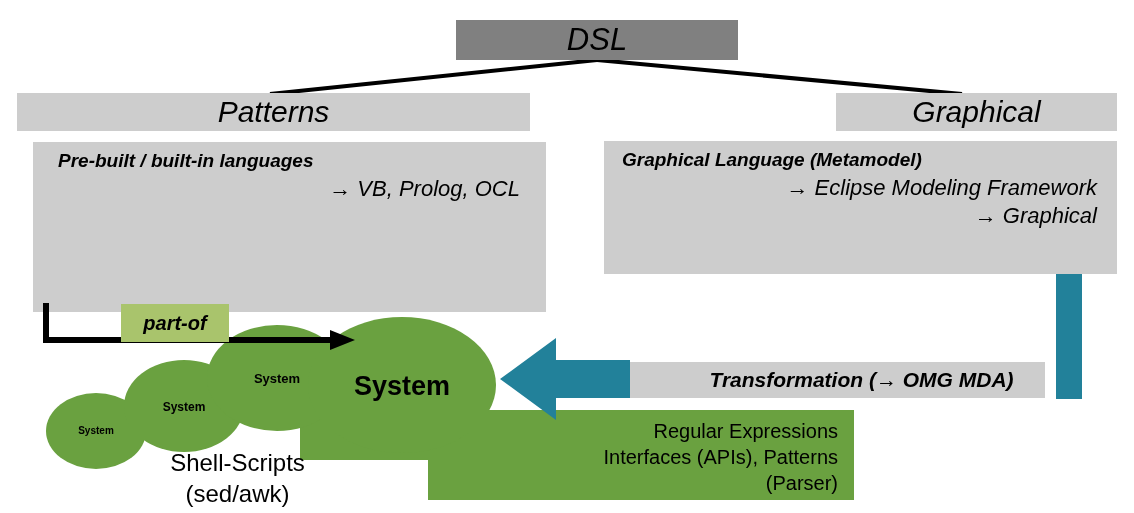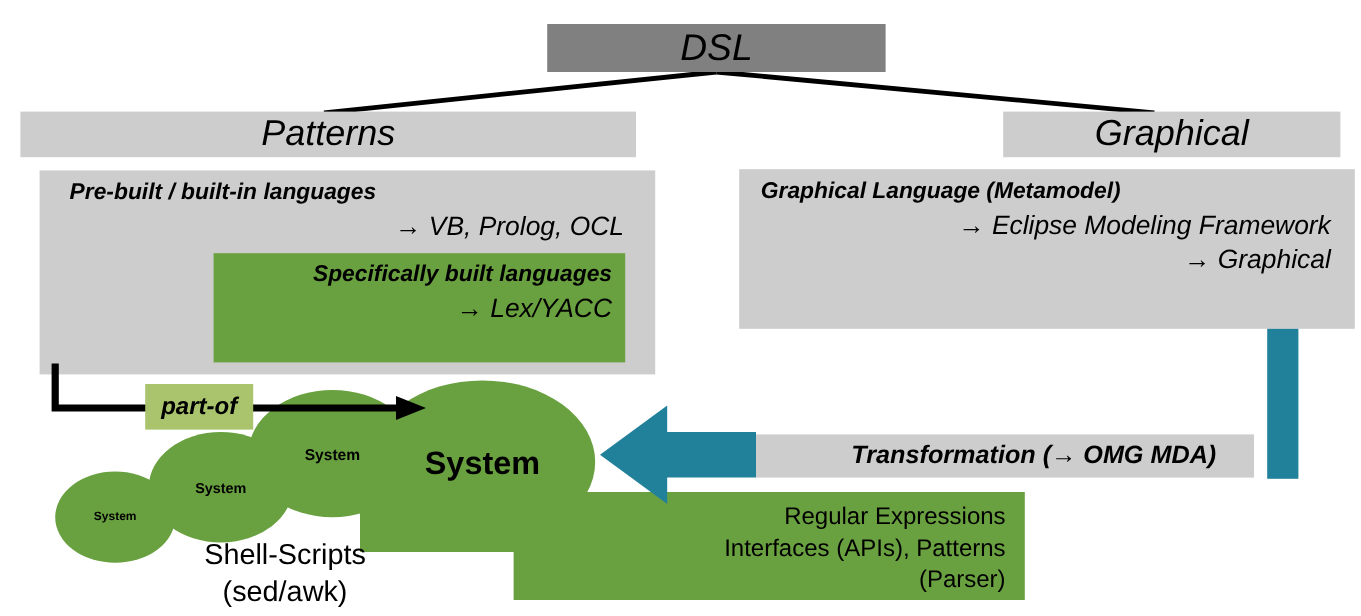--- a/index.html
+++ b/index.html
@@ -85,21 +85,21 @@
   }
 
   
   #graphical-header {
     left: 836px; top: 93px; width: 281px; height: 38px;
   }
   #graphical-header .lbl {
     font-size: 30px; line-height: 38px; text-align: center; color: #000;
   }
   #graphical-body {
-    left: 604px; top: 141px; width: 513px; height: 133px; margin-left: 12px;
+    left: 604px; top: 141px; width: 513px; height: 133px;
   }
   #graphical-title {
     position: absolute; left: 18px; top: 8px;
     font-size: 19px; font-weight: bold; color: #000;
   }
   #graphical-d1 {
     position: absolute; left: 0; top: 34px; width: 493px;
     font-size: 22px; color: #000; text-align: right;
   }
   #graphical-d2 {
@@ -145,21 +145,21 @@
   #sys4-label { left: 331px; top: 371px; width: 142px; font-size: 27px; }
 
   
   #shell-caption {
     position: absolute; left: 130px; top: 447px; width: 215px;
     font-size: 24px; color: #000; text-align: center; line-height: 31px;
   }
 
   
   #partof-box {
-    left: 121px; top: 320px; width: 90px; height: 38px;
+    left: 121px; top: 304px; width: 108px; height: 38px;
   }
   #partof-box .lbl {
     font-size: 20px; font-weight: bold; line-height: 38px;
     text-align: center; color: #000;
   }
 </style>
 </head>
 <body>
 
 <div id="canvas">
@@ -175,24 +175,20 @@
 
   <div class="box grey" id="textual-header">
     <div class="lbl">Patterns</div>
   </div>
 
   <div class="box grey" id="textual-body">
     <div id="prebuilt-title">Pre-built / built-in languages</div>
     <div id="prebuilt-detail">→ VB, Prolog, OCL</div>
   </div>
 
-  <div class="box green" id="specific-box">
-    <div id="specific-title">Specifically built languages</div>
-    <div id="specific-detail">→ Lex/YACC</div>
-  </div>
 
   <div class="box grey" id="graphical-header">
     <div class="lbl">Graphical</div>
   </div>
 
   <div class="box grey" id="graphical-body">
     <div id="graphical-title">Graphical Language (Metamodel)</div>
     <div id="graphical-d1">→ Eclipse Modeling Framework</div>
     <div id="graphical-d2">→ Graphical</div>
   </div>

